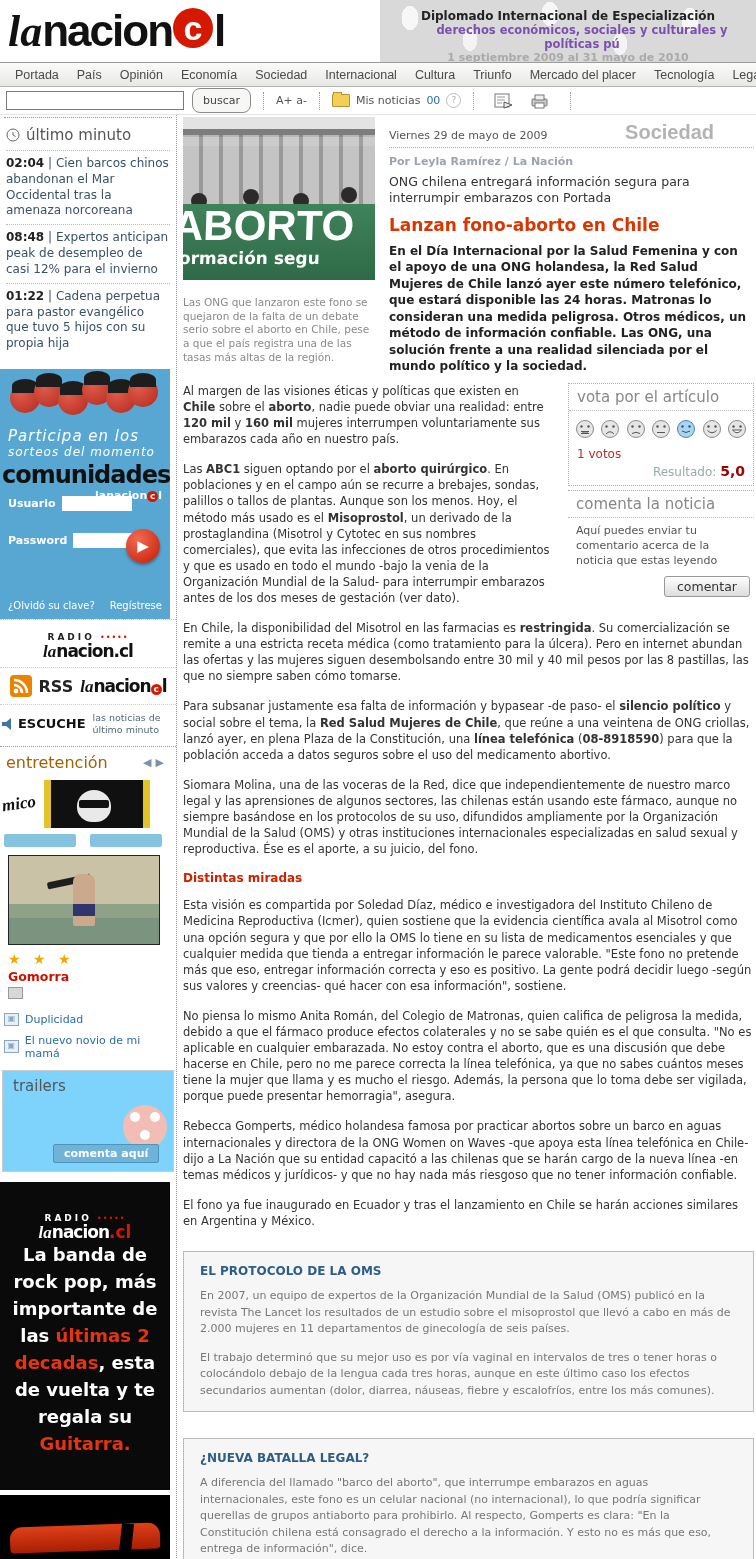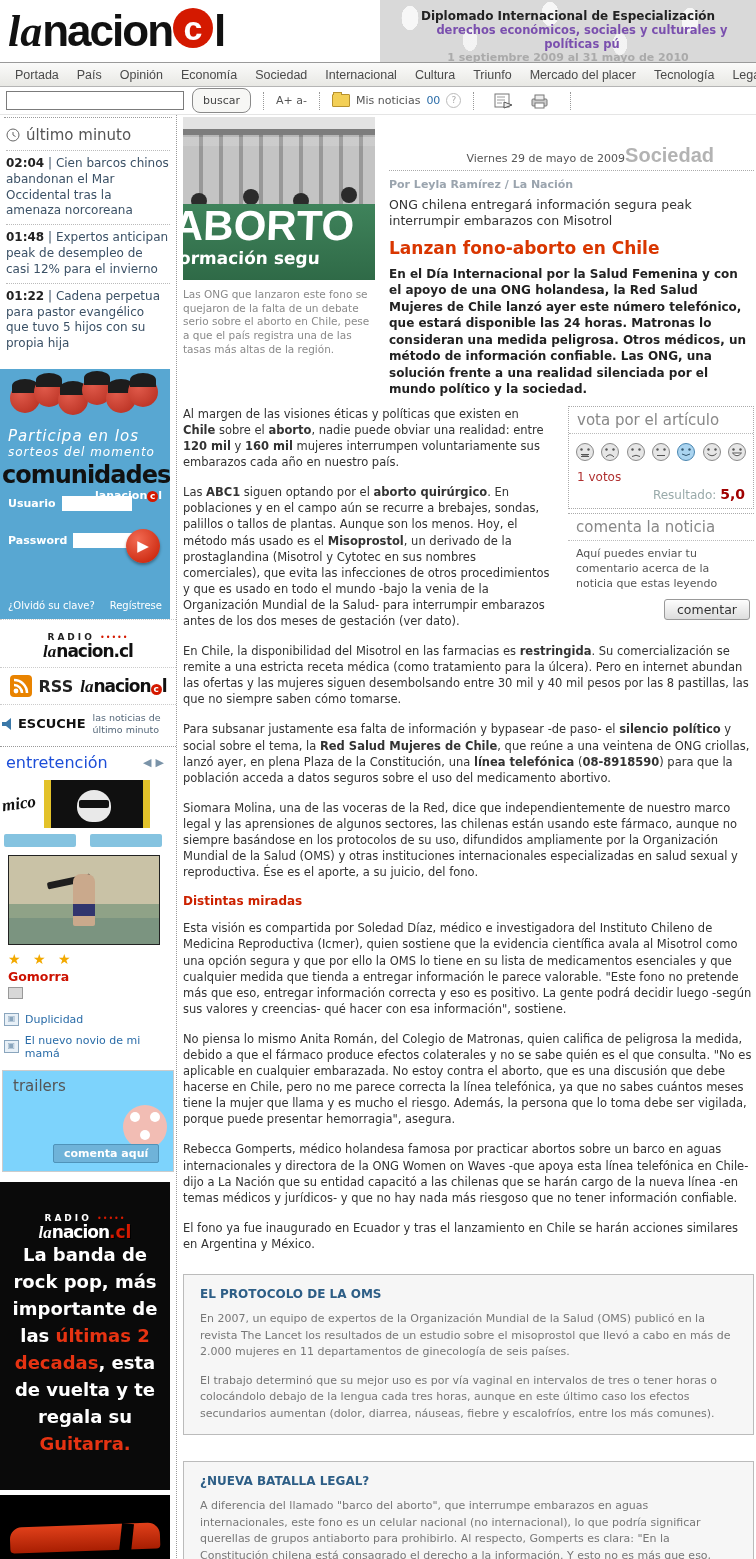--- a/index.html
+++ b/index.html
@@ -57,21 +57,21 @@
   .radio-word{font-size:9px;letter-spacing:3px;font-weight:bold;color:#222;}
   .radio-dots{color:#d41900;font-size:8px;letter-spacing:1px;}
   .radio-brand{font-size:17px;color:#111;}
   .radio-brand .i{font-style:italic;font-family:"Liberation Serif",serif;font-weight:bold;}
   .radio-brand .n{font-weight:bold;letter-spacing:-1px;}
   .rss-label{font-size:16px;font-weight:bold;color:#222;}
   .rss-brand{font-size:15px;}
   .esc-label{font-size:13px;font-weight:bold;color:#111;}
   .esc-text{font-size:9.5px;color:#55687a;line-height:1.2;}
   .ent-head{display:flex;align-items:center;justify-content:space-between;border-top:1px dotted #999;margin-top:4px;padding:6px 8px 4px 6px;}
-  .ent-title{font-size:16px;color:#1d4ed8;}
+  .ent-title{font-size:16px;color:#a16207;}
   .ent-arrows{color:#7a93a8;font-size:11px;cursor:pointer;letter-spacing:4px;}
   .mico-row{display:flex;align-items:center;gap:8px;padding:4px 2px;}
   .mico-sig{font-family:"Liberation Serif",serif;font-style:italic;font-weight:bold;font-size:17px;transform:rotate(-8deg);color:#111;cursor:pointer;}
   .mico-comic{width:92px;height:48px;background:#101010;border-left:7px solid #e3c22a;border-right:7px solid #e3c22a;position:relative;cursor:pointer;}
   .mico-comic:before{content:"";position:absolute;left:26px;top:10px;width:34px;height:32px;background:#e9e9e9;border-radius:50% 50% 45% 45%;}
   .mico-comic:after{content:"";position:absolute;left:28px;top:20px;width:30px;height:8px;background:#111;border-radius:2px;}
   .btn-pair{display:flex;gap:14px;padding:2px 4px;}
   .btn-blue-sm{width:72px;height:13px;background:#85c3e0;border-radius:2px;cursor:pointer;}
   .movie-still{width:150px;height:88px;margin:6px 0 4px 8px;background:linear-gradient(#c9c2a6 0 55%,#8fa287 55% 70%,#7b9480 70% 100%);position:relative;border:1px solid #222;cursor:pointer;}
   .movie-still .fig{position:absolute;left:64px;top:18px;width:22px;height:52px;background:#caa98c;border-radius:8px 8px 2px 2px;}
@@ -99,23 +99,23 @@
   
   .art-top{display:flex;gap:10px;}
   .photo-wrap{width:196px;flex:none;}
   .photo{width:192px;height:163px;position:relative;overflow:hidden;background:linear-gradient(#e3e3e3 0 18%,#bcbcbc 18% 60%,#9d9d9d 60% 100%);}
   .photo .bldg{position:absolute;left:0;right:0;top:18px;height:70px;background:repeating-linear-gradient(90deg,#c6c6c6 0 16px,#8f8f8f 16px 20px);opacity:.8;}
   .photo .roof{position:absolute;left:0;right:0;top:12px;height:8px;background:#7d7d7d;}
   .photo .head{position:absolute;width:16px;height:16px;border-radius:50%;background:#2b2b2b;top:76px;}
   .photo-banner{position:absolute;left:0;right:0;bottom:0;height:76px;background:linear-gradient(#3f835b,#2f6a47);color:#fff;overflow:hidden;}
   .ab1{font-size:42px;font-weight:bold;font-family:"Liberation Sans",sans-serif;letter-spacing:0px;line-height:44px;margin-left:-10px;transform:skewX(-2deg);white-space:nowrap;}
   .ab2{font-size:17px;font-weight:bold;margin-left:-4px;white-space:nowrap;transform:skewX(-2deg);}
-  .caption{font-size:10.5px;color:#8a8a8a;line-height:1.3;margin-top:8px;width:192px;}
+  .caption{font-size:10.5px;color:#8a8a8a;line-height:1.3;margin-top:16px;width:192px;}
   .art-head{flex:1;min-width:0;}
-  .head-row{display:flex;justify-content:flex-end;align-items:flex-start;border-bottom:1px dotted #aaa;padding:4px 0 3px 0;margin-top:23px;}
+  .head-row{display:flex;justify-content:space-between;align-items:flex-start;border-bottom:1px dotted #aaa;padding:4px 0 3px 0;}
   .date{font-size:11px;color:#555;padding-top:8px;}
   .section-title{font-size:20px;font-weight:bold;color:#b3b3b3;font-family:"Liberation Sans",sans-serif;padding-right:40px;}
   .byline{font-size:11px;font-weight:bold;color:#9aa4ae;margin:7px 0 6px 0;}
   .subtitle{font-size:12.5px;color:#333;line-height:1.3;margin-bottom:8px;}
   .headline{font-size:17px;font-weight:bold;color:#d93600;margin:0 0 8px 0;}
   .lead{font-size:12px;font-weight:bold;color:#222;line-height:1.38;margin:0;}
   .art-body{margin-top:8px;}
   .art-body p{font-size:11.5px;line-height:1.4;color:#333;margin:0 0 14px 0;}
   .subhead{color:#cc2200;font-weight:bold;font-size:12px;margin:0 0 12px 0;}
   .right-rail{float:right;width:186px;margin:0 0 12px 14px;}
@@ -191,21 +191,21 @@
 
     <div class="um-box">
       <div class="um-title">
         <svg width="14" height="14">
             <circle cx="7" cy="7" r="6" fill="none" stroke="#666"></circle>
             <path d="M7 4v3l2.5 1.5" stroke="#666" fill="none"></path>
           </svg>
         <span>último minuto</span>
       </div>
       <div class="um-item"><b>02:04</b> | <span>Cien barcos chinos abandonan el Mar Occidental tras la amenaza norcoreana</span></div>
-      <div class="um-item"><b>01:48</b> | <span>Expertos anticipan peak de desempleo de casi 12% para el invierno</span></div>
+      <div class="um-item"><b>08:48</b> | <span>Expertos anticipan peak de desempleo de casi 12% para el invierno</span></div>
       <div class="um-item"><b>01:22</b> | <span>Cadena perpetua para pastor evangélico que tuvo 5 hijos con su propia hija</span></div>
     </div>
 
     <div class="ad-blue">
       <div class="faces">
         <span class="face" style="left:0;top:8px;"></span>
           <span class="face" style="left:24px;top:2px;"></span>
           <span class="face" style="left:48px;top:10px;"></span>
           <span class="face" style="left:72px;top:0;"></span>
           <span class="face" style="left:96px;top:8px;"></span>
@@ -319,21 +319,21 @@
           </div>
         </div>
         <div class="caption">Las ONG que lanzaron este fono se quejaron de la falta de un debate serio sobre el aborto en Chile, pese a que el país registra una de las tasas más altas de la región.</div>
       </div>
       <div class="art-head">
         <div class="head-row">
           <span class="date">Viernes 29 de mayo de 2009</span>
           <span class="section-title">Sociedad</span>
         </div>
         <div class="byline">Por Leyla Ramírez / La Nación</div>
-        <div class="subtitle">ONG chilena entregará información segura peak interrumpir embarazos con Misotrol</div>
+        <div class="subtitle">ONG chilena entregará información segura para interrumpir embarazos con Portada</div>
         <h1 class="headline">Lanzan fono-aborto en Chile</h1>
         <p class="lead">En el Día Internacional por la Salud Femenina y con el apoyo de una ONG holandesa, la Red Salud Mujeres de Chile lanzó ayer este número telefónico, que estará disponible las 24 horas. Matronas lo consideran una medida peligrosa. Otros médicos, un método de información confiable. Las ONG, una solución frente a una realidad silenciada por el mundo político y la sociedad.</p>
       </div>
     </div>
 
     <div class="art-body">
       <div class="right-rail">
         <div class="vote-box">
           <div class="vote-title">vota por el artículo</div>
           <div class="faces-row">

